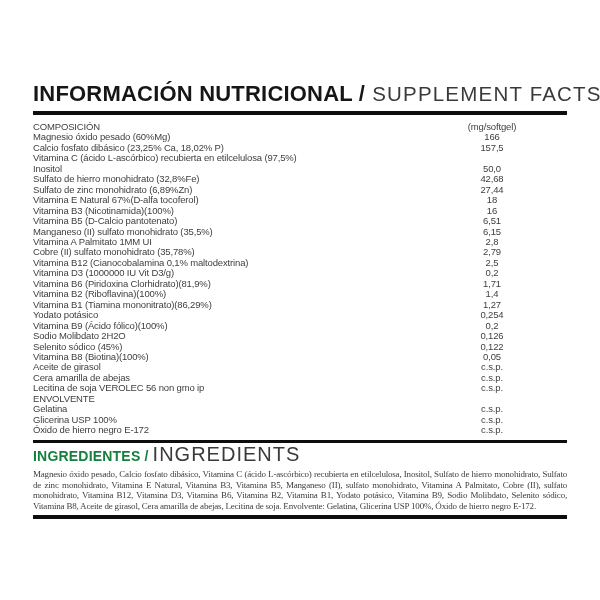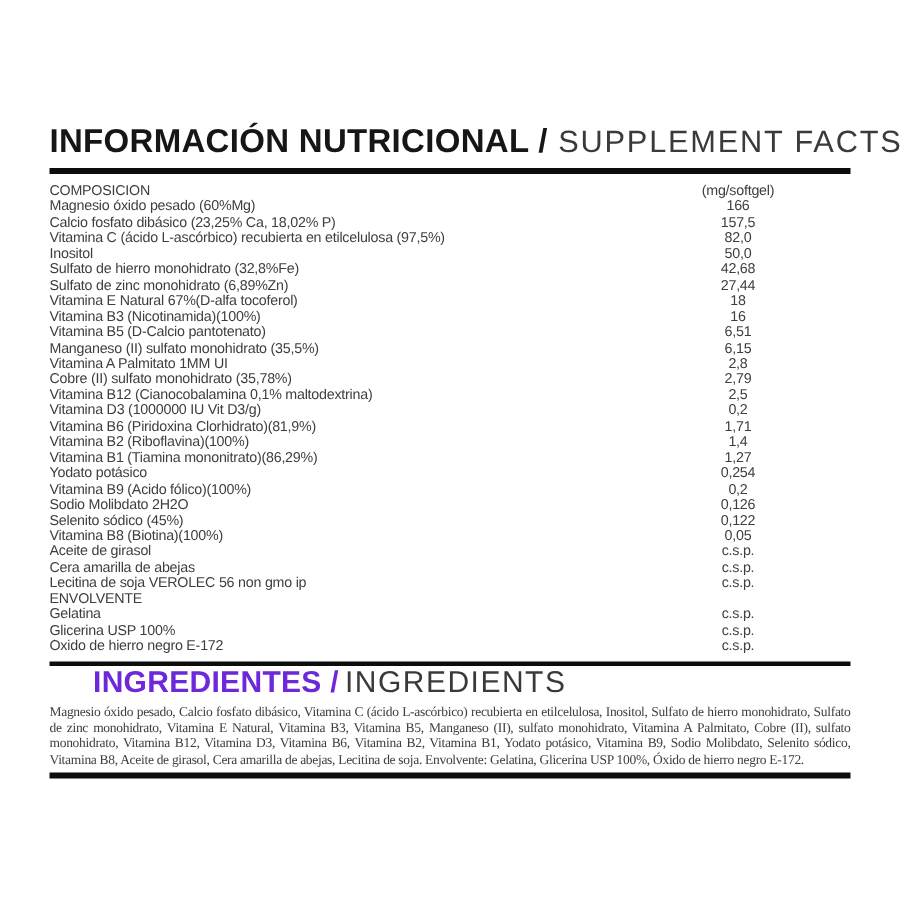--- a/index.html
+++ b/index.html
@@ -62,25 +62,24 @@
     flex: 0 0 150px;
     text-align: center;
     white-space: nowrap;
   }
   .sub-title {
     margin-top: 2px;
     white-space: nowrap;
     line-height: 19px;
   }
   .t-bold2 {
-    font-size: 20px;
+    font-size: 14px;
     font-weight: bold;
-    color: #6d28d9;
+    color: #15803d;
     letter-spacing: 0.2px;
-    margin-left: 29px;
   }
   .t-light2 {
     font-size: 20px;
     font-weight: normal;
     color: #3a3a3a;
     letter-spacing: 1px;
     margin-left: 4px;
   }
   .ing-text {
     margin: 3px 0 0 0;
@@ -112,21 +111,20 @@
         <div class="comp-row">
           <span class="nm">Magnesio óxido pesado (60%Mg)</span>
           <span class="val">166</span>
         </div>
         <div class="comp-row">
           <span class="nm">Calcio fosfato dibásico (23,25% Ca, 18,02% P)</span>
           <span class="val">157,5</span>
         </div>
         <div class="comp-row">
           <span class="nm">Vitamina C (ácido L-ascórbico) recubierta en etilcelulosa (97,5%)</span>
-          <span class="val">82,0</span>
         </div>
         <div class="comp-row">
           <span class="nm">Inositol</span>
           <span class="val">50,0</span>
         </div>
         <div class="comp-row">
           <span class="nm">Sulfato de hierro monohidrato (32,8%Fe)</span>
           <span class="val">42,68</span>
         </div>
         <div class="comp-row">

